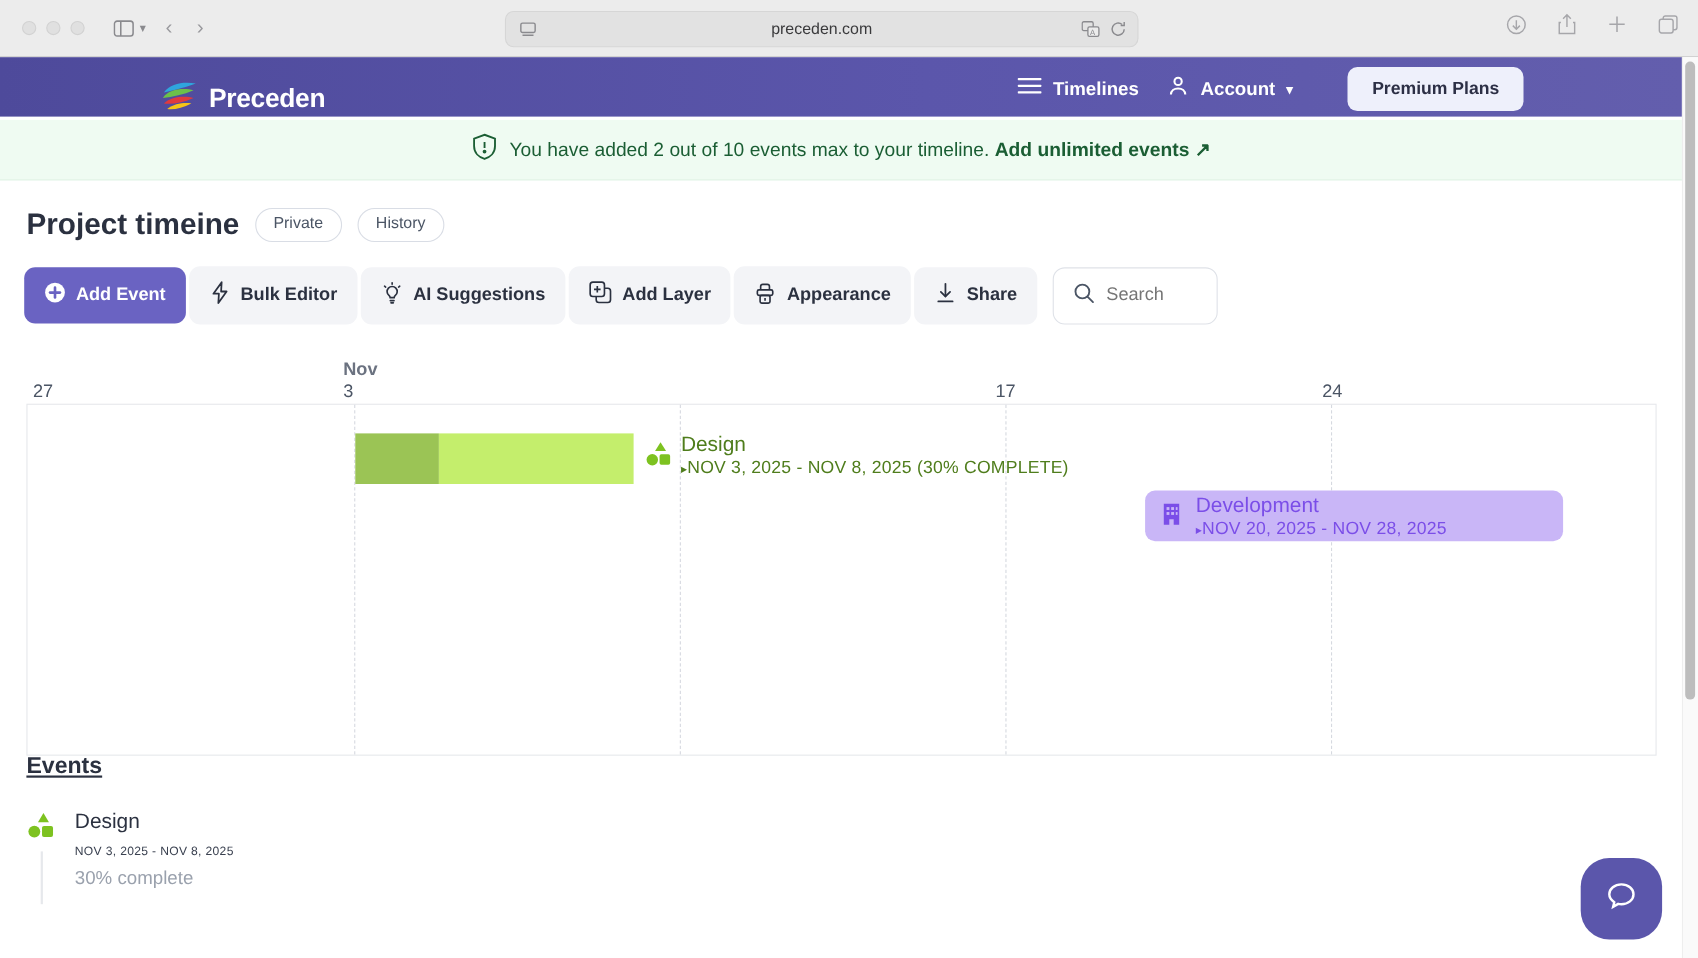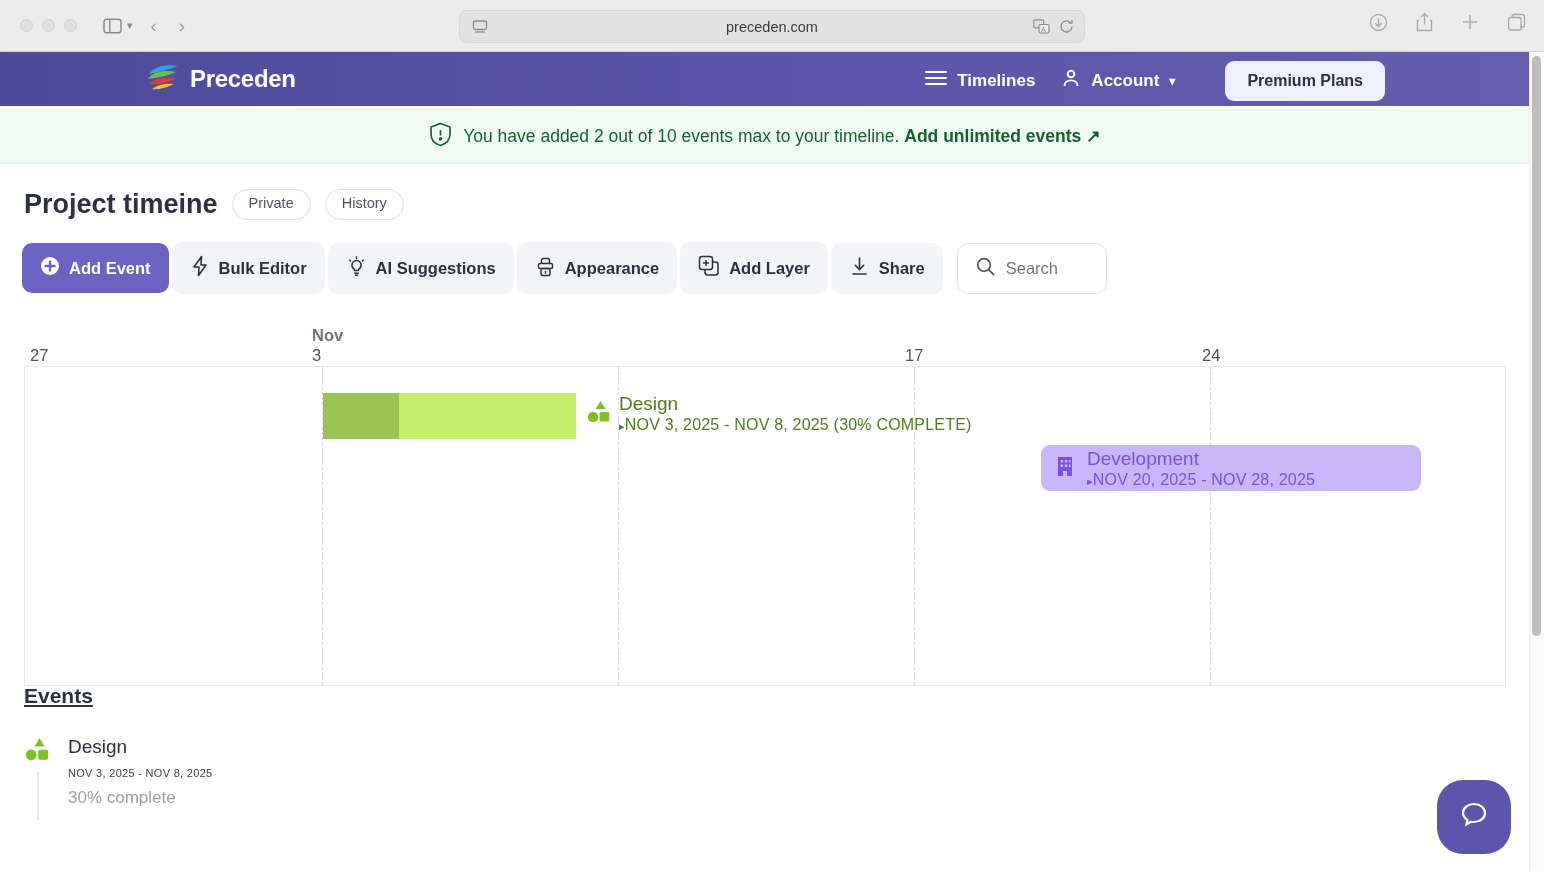--- a/index.html
+++ b/index.html
@@ -23,41 +23,41 @@
     width: 13px; height: 13px; border-radius: 50%;
     background: #e0e0e0; border: 1px solid #d2d2d2; display: block;
   }
   .chrome-icon {
     color: #8a8a8e; display: flex; align-items: center; justify-content: center;
   }
   .sidebar-toggle { margin-left: 26px; display: flex; align-items: center; gap: 5px; }
   .nav-arrows { margin-left: 18px; display: flex; gap: 22px; font-size: 19px; color: #9a9a9e; }
   .url-bar {
     position: absolute; left: 459px; top: 10px;
-    width: 626px; height: 33px;
+    width: 576px; height: 33px;
     background: #e2e2e2; border: 1px solid #d6d6d6; border-radius: 8px;
     display: flex; align-items: center;
   }
   .url-text {
     flex: 1; text-align: center; font-size: 14.5px; color: #3a3a3c;
     font-family: "Liberation Sans", sans-serif;
   }
   .url-left { position: absolute; left: 12px; display: flex; align-items: center; }
   .url-right { position: absolute; right: 10px; display: flex; align-items: center; gap: 9px; }
   .chrome-right {
     position: absolute; right: 18px; top: 12px;
     display: flex; align-items: center; gap: 28px;
   }
 
   
   .site-header {
     position: absolute; top: 52px; left: 0;
     width: 1530px; height: 54px;
     background: linear-gradient(90deg,#4e4a9b 0%, #5b56ab 55%, #635ead 100%);
-    display: flex; align-items: center;
+    display: flex; align-items: flex-end;
   }
   .logo-wrap { margin-left: 145px; display: flex; align-items: center; gap: 9px; }
   .logo-text {
     color: #fff; font-size: 24px; font-weight: 700; letter-spacing: -0.3px;
   }
   .header-nav {
     position: absolute; right: 145px; top: 0; height: 57px;
     display: flex; align-items: center; gap: 26px;
   }
   .nav-item {
@@ -348,40 +348,40 @@
           <line x1="10.5" y1="1" x2="10.5" y2="2.4"></line>
           <line x1="3.6" y1="4.2" x2="4.6" y2="5"></line>
             <line x1="17.4" y1="4.2" x2="16.4" y2="5"></line>
         </svg>
       </span>
       <span>AI Suggestions</span>
     </button>
 
     <button class="tbtn">
       <span>
+        <svg width="22" height="22" viewBox="0 0 22 22" fill="none" stroke="#2b3140" stroke-width="1.5">
+          <rect x="7" y="7" width="13" height="13" rx="2.5"></rect>
+          <rect x="1.5" y="1.5" width="13" height="13" rx="2.5" fill="#f3f4f7"></rect>
+          <line x1="8" y1="5" x2="8" y2="11"></line>
+            <line x1="5" y1="8" x2="11" y2="8"></line>
+        </svg>
+      </span>
+      <span>Add Layer</span>
+    </button>
+
+    <button class="tbtn">
+      <span>
         <svg width="21" height="22" viewBox="0 0 21 22" fill="none" stroke="#2b3140" stroke-width="1.5" stroke-linejoin="round">
           <rect x="3.5" y="8.5" width="14" height="5" rx="1.5"></rect>
           <path d="M6.5 8.5V5.5a2 2 0 0 1 2-2h4a2 2 0 0 1 2 2v3"></path>
           <rect x="6" y="13.5" width="9" height="7" rx="1.5"></rect>
           <line x1="10.5" y1="16" x2="10.5" y2="18.5"></line>
         </svg>
       </span>
       <span>Appearance</span>
-    </button>
-
-    <button class="tbtn">
-      <span>
-        <svg width="22" height="22" viewBox="0 0 22 22" fill="none" stroke="#2b3140" stroke-width="1.5">
-          <rect x="7" y="7" width="13" height="13" rx="2.5"></rect>
-          <rect x="1.5" y="1.5" width="13" height="13" rx="2.5" fill="#f3f4f7"></rect>
-          <line x1="8" y1="5" x2="8" y2="11"></line>
-            <line x1="5" y1="8" x2="11" y2="8"></line>
-        </svg>
-      </span>
-      <span>Add Layer</span>
     </button>
 
     <button class="tbtn">
       <span>
         <svg width="21" height="21" viewBox="0 0 21 21" fill="none" stroke="#2b3140" stroke-width="1.6" stroke-linecap="round">
           <line x1="10.5" y1="2" x2="10.5" y2="13"></line>
             <path d="M6.3 9.3l4.2 4.2 4.2-4.2"></path>
           <line x1="4" y1="18" x2="17" y2="18"></line>
         </svg>
       </span>

